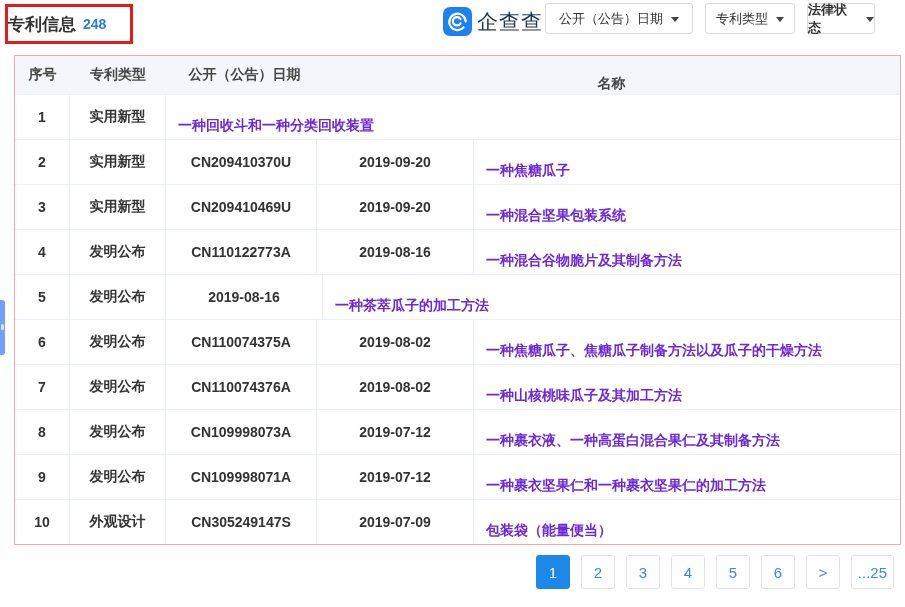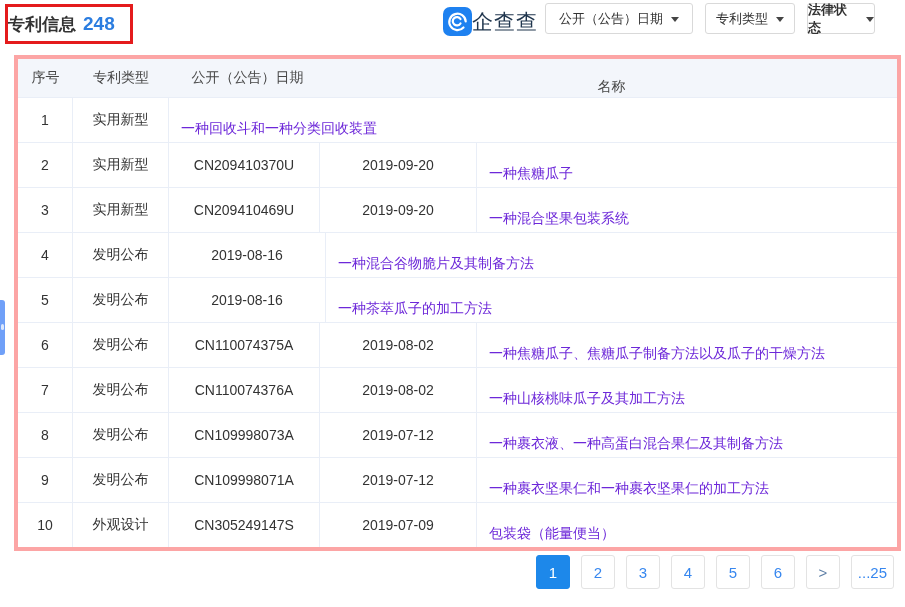--- a/index.html
+++ b/index.html
@@ -6,38 +6,39 @@
   body{
     width:905px;height:607px;position:relative;background:#fff;overflow:hidden;
     font-family:"Liberation Sans","DejaVu Sans",sans-serif;color:#333;
   }
   
   .annotation-box{
     position:absolute;left:5px;top:4px;width:122px;height:34px;
     border:3px solid #e41b1c;display:flex;align-items:center;
   }
   .page-title{font-size:17px;font-weight:bold;color:#333;white-space:nowrap;}
-  .patent-count{font-size:19px;font-weight:bold;color:#2b7de0;margin-left:7px;}
-  
-  .brand{position:absolute;left:443px;top:7px;height:29px;display:flex;align-items:center;cursor:pointer;font-family:Liberation Serif, serif;}
+  .patent-count{font-size:14px;font-weight:bold;color:#2b7de0;margin-left:7px;}
+  
+  .brand{position:absolute;left:443px;top:7px;height:29px;display:flex;align-items:center;gap:5px;cursor:pointer;font-family:Liberation Serif, serif;}
   .brand-name{font-size:21px;color:#20364e;letter-spacing:1px;}
   
   .filter-btn{
     position:absolute;top:3px;height:31px;box-sizing:border-box;background:#fff;
     border:1px solid #d9d9d9;border-radius:3px;display:flex;align-items:center;
     justify-content:center;gap:8px;font-size:13px;color:#333;cursor:pointer;
   }
   .filter-btn.f1{left:545px;width:148px;}
   .filter-btn.f2{left:705px;width:90px;}
   .filter-btn.f3{left:807px;width:68px;font-weight:bold;}
   .caret{width:0;height:0;border-left:4px solid transparent;border-right:4px solid transparent;border-top:5px solid #444;margin-top:2px;}
   
   .table{
     position:absolute;left:14px;top:55px;width:887px;box-sizing:border-box;
-    border:4px solid #fca5a5;
+    border:1px solid #fca5a5;
+    font-weight:bold;
   }
   .thead{display:flex;background:#f3f6fb;height:38px;align-items:center;
     font-size:14px;color:#474747;border-bottom:1px solid #e9eef7;}
   .th{text-align:center;box-sizing:border-box;}
   .c1{width:55px;flex:0 0 55px;}
   .c2{width:96px;flex:0 0 96px;}
   .c3{width:151px;flex:0 0 151px;}
   .c4{width:157px;flex:0 0 157px;}
   .c5{flex:1;margin-top:17px;}
   .row{display:flex;height:44px;align-items:stretch;border-bottom:1px solid #e9eef7;
@@ -130,20 +131,21 @@
         <div class="cell c2">实用新型</div>
         <div class="cell c3">CN209410469U</div>
         <div class="cell c4">2019-09-20</div>
         <div class="cell c5">
           <span class="name-link">一种混合坚果包装系统</span>
         </div>
       </div>
       <div class="row">
         <div class="cell c1">4</div>
         <div class="cell c2">发明公布</div>
+        <div class="cell c3">CN110122773A</div>
         <div class="cell c4">2019-08-16</div>
         <div class="cell c5">
           <span class="name-link">一种混合谷物脆片及其制备方法</span>
         </div>
       </div>
       <div class="row">
         <div class="cell c1">5</div>
         <div class="cell c2">发明公布</div>
         <div class="cell c4">2019-08-16</div>
         <div class="cell c5">

